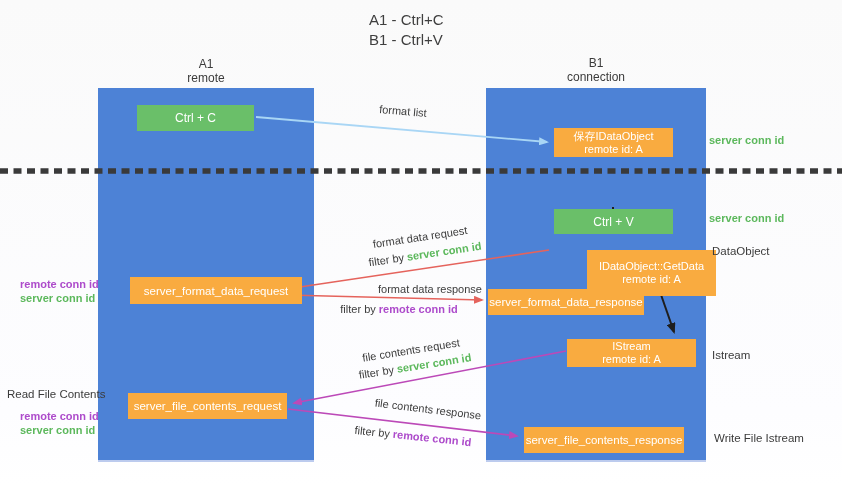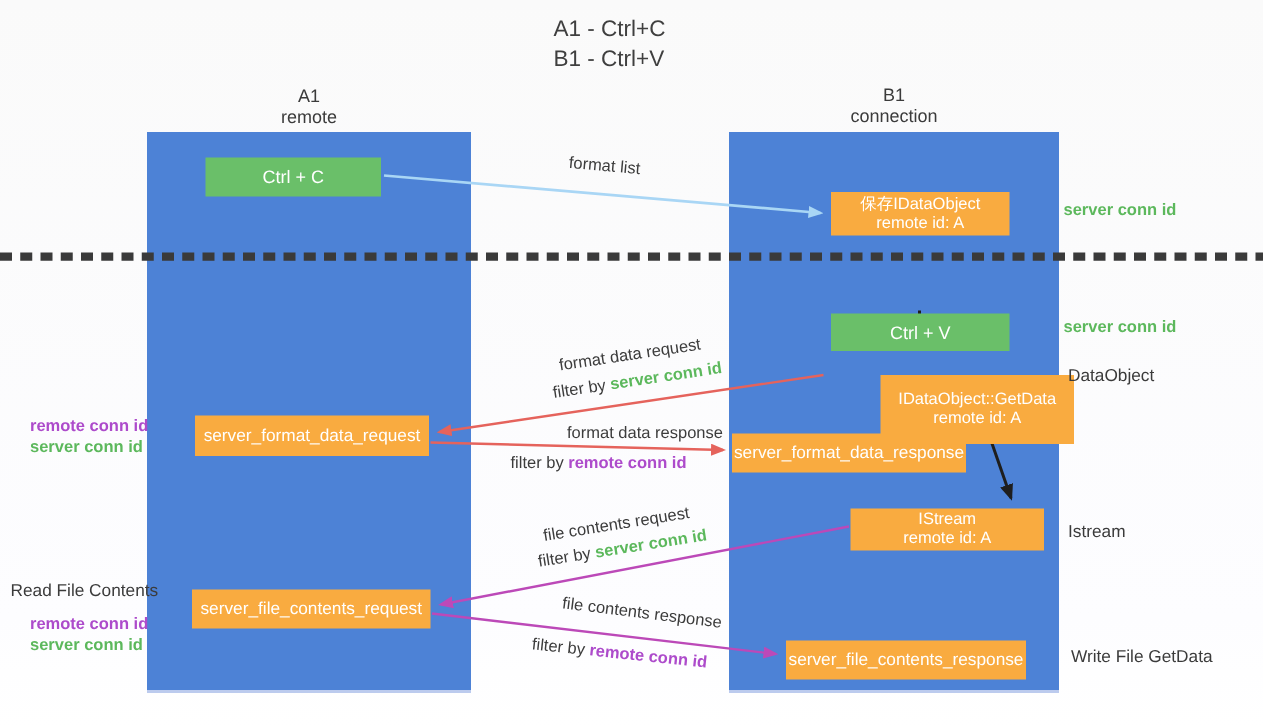--- a/index.html
+++ b/index.html
@@ -88,21 +88,21 @@
 
   <div class="abs node green" style="left:554px;top:181px;width:119px;height:25px;margin-top:28px;">
     <span>Ctrl + V</span>
   </div>
 
   <div class="abs node orange" style="left:549px;top:250px;width:129px;height:46px;margin-left:38px;">
     <span class="l1">IDataObject::GetData</span>
     <span class="l2">remote id: A</span>
   </div>
 
-  <div class="abs node orange single" style="left:130px;top:277px;width:156px;height:27px;">
+  <div class="abs node orange single" style="left:130px;top:277px;width:172px;height:27px;">
     <span>server_format_data_request</span>
   </div>
 
   <div class="abs node orange single" style="left:488px;top:289px;width:156px;height:26px;">
     <span>server_format_data_response</span>
   </div>
 
   <div class="abs node orange" style="left:567px;top:339px;width:129px;height:28px;">
     <span class="l1">IStream</span>
     <span class="l2">remote id: A</span>
@@ -113,21 +113,21 @@
   </div>
 
   <div class="abs node orange single" style="left:524px;top:427px;width:160px;height:26px;">
     <span>server_file_contents_response</span>
   </div>
 
   <div class="abs side accent-g" style="left:709px;top:134px;font-size:11px;">server conn id</div>
   <div class="abs side accent-g" style="left:709px;top:212px;font-size:11px;">server conn id</div>
   <div class="abs side" style="left:712px;top:245px;">DataObject</div>
   <div class="abs side" style="left:712px;top:349px;">Istream</div>
-  <div class="abs side" style="left:714px;top:432px;">Write File GetData</div>
+  <div class="abs side" style="left:714px;top:432px;">Write File Istream</div>
 
   <div class="abs conn-group" style="left:20px;top:278px;">
     <div class="accent-p">remote conn id</div>
     <div class="accent-g">server conn id</div>
   </div>
   <div class="abs side" style="left:7px;top:388px;">Read File Contents</div>
   <div class="abs conn-group" style="left:20px;top:410px;">
     <div class="accent-p">remote conn id</div>
     <div class="accent-g">server conn id</div>
   </div>

